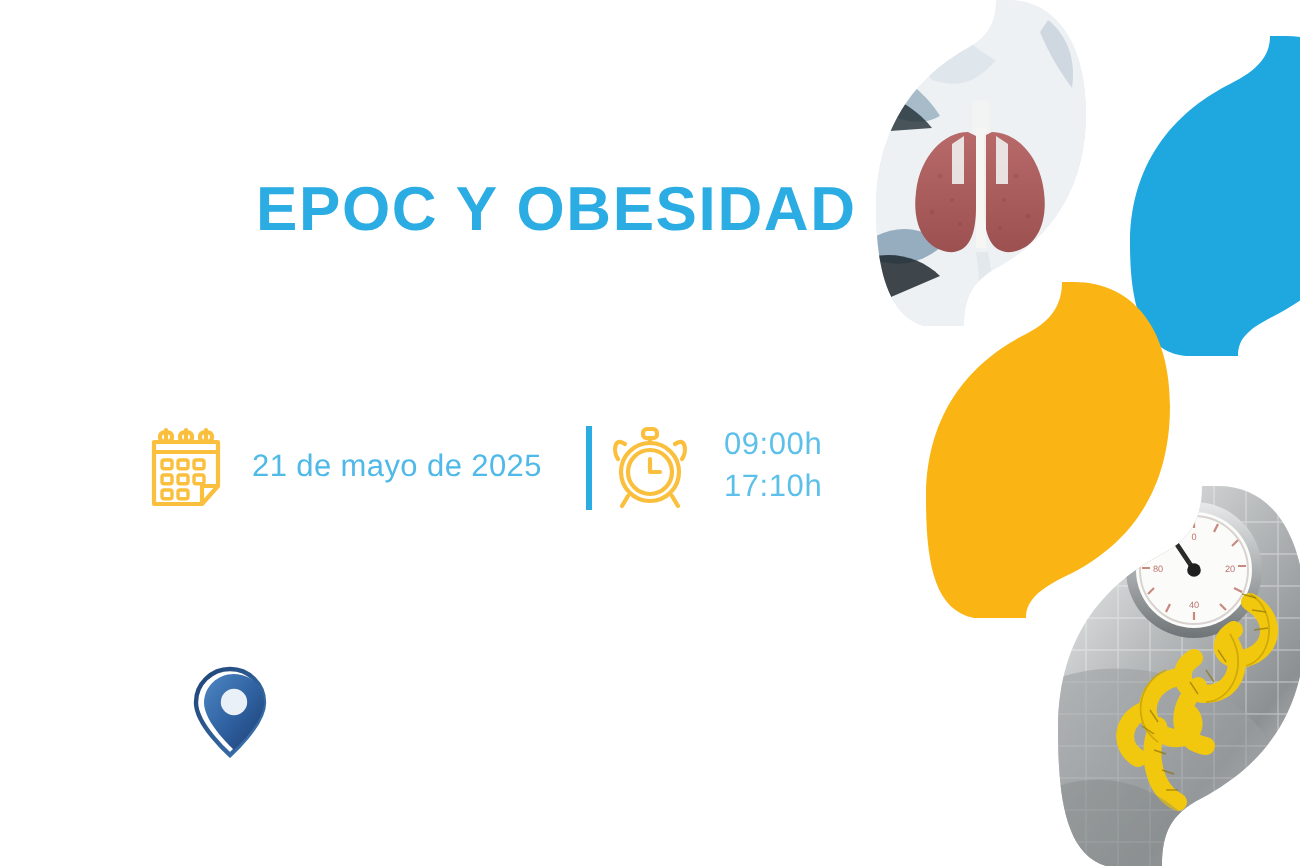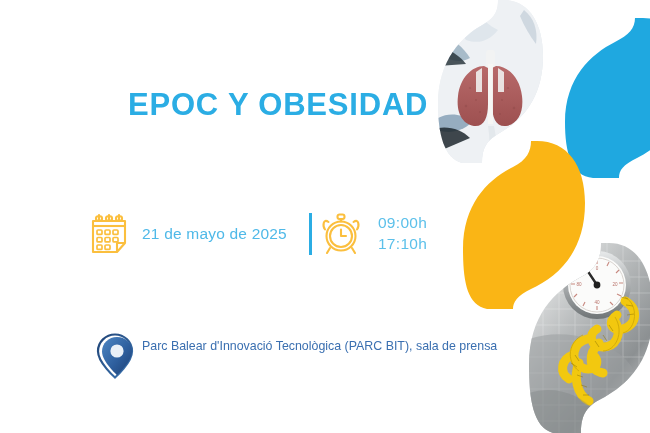--- a/index.html
+++ b/index.html
@@ -64,21 +64,21 @@
     font-weight: bold;
     letter-spacing: 0.8px;
     color: #2BADE4;
     font-family: "Liberation Sans", sans-serif;
     white-space: nowrap;
   }
 
   
   #datetime-row {
     position: absolute;
-    left: 48px;
+    left: 32px;
     top: 206px;
     display: flex;
     align-items: center;
     height: 56px;
   }
   .icon-box {
     display: flex;
     align-items: center;
     justify-content: center;
   }
@@ -386,17 +386,16 @@
           </linearGradient>
         </defs>
 
         <path d="M19 1.5 C9.6 1.5 2 9 2 18.2 C2 29.5 19 44.5 19 44.5 C19 44.5 36 29.5 36 18.2 C36 9 28.4 1.5 19 1.5 Z" fill="none" stroke="url(#pinEdge)" stroke-width="2.2"></path>
 
         <path d="M21 4 C12.6 4 6 10.4 6 18.4 C6 28.5 21 42 21 42 C21 42 36 28.5 36 18.4 C36 10.4 29.4 4 21 4 Z" fill="url(#pinGrad)"></path>
         <circle cx="21" cy="18" r="6.6" fill="#EAF0F7"></circle>
       </svg>
     </div>
     <div id="location-text">
-      <div>Parc Balear d'Innovació Tecnològica (PARC BIT), sala de prensa</div>
     </div>
   </div>
 
 </div>
 
 </body></html>

